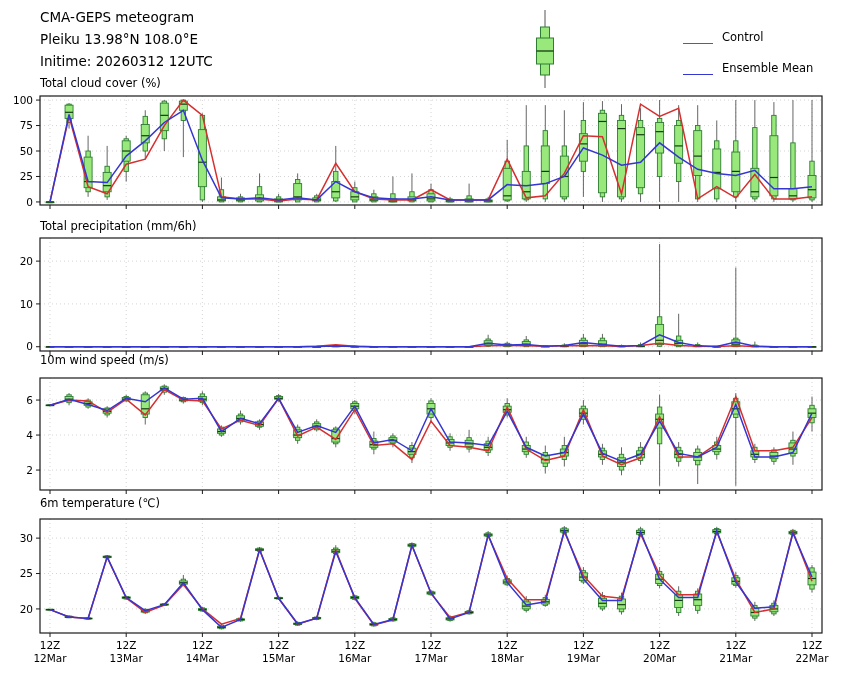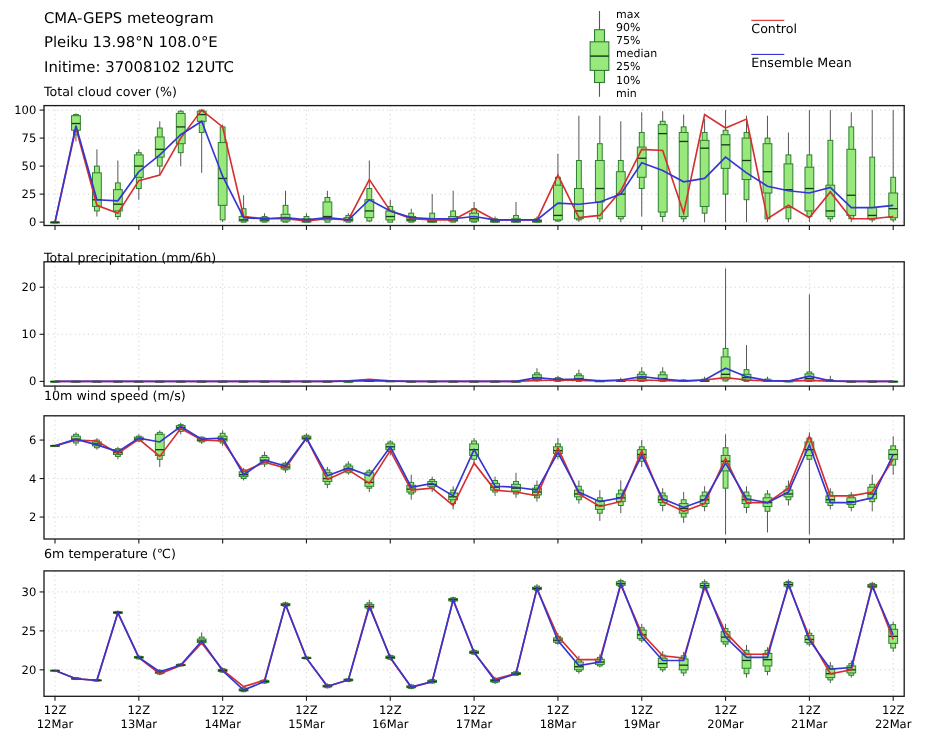--- a/index.html
+++ b/index.html
@@ -3,33 +3,33 @@
 <meta charset="utf-8">
 <style>
   html,body{margin:0;padding:0;background:#ffffff;}
   .page{position:relative;width:841px;height:680px;background:#ffffff;
         font-family:"DejaVu Sans","Liberation Sans",sans-serif;color:#000;overflow:hidden;}
   .hdr{position:absolute;left:40px;top:6px;line-height:22px;font-size:13.5px;}
   .chart-title{position:absolute;left:40px;font-size:11.5px;color:#000;}
   #charts{position:absolute;left:0;top:0;}
   .legend-labels{position:absolute;left:560px;top:8px;font-size:10px;line-height:12px;}
   .line-legend{position:absolute;left:683px;top:18px;width:150px;}
-  .line-legend .row{display:flex;align-items:flex-start;height:26px;margin-bottom:5px;flex-direction:column;}
+  .line-legend .row{display:flex;align-items:flex-end;height:26px;margin-bottom:5px;}
   .swatch{display:inline-block;width:30px;height:0;border-top-width:1.6px;border-top-style:solid;margin-right:9px;}
   .line-legend .lbl{font-size:11.5px;}
 </style>
 </head>
 <body>
 
 <div class="page">
 
   <div class="hdr">
     <div>CMA-GEPS meteogram</div>
     <div>Pleiku 13.98°N 108.0°E</div>
-    <div>Initime: 37008102 12UTC</div>
+    <div>Initime: 20260312 12UTC</div>
   </div>
 
   <svg id="charts" width="841" height="680">
       <g>
         <g>
           <line x1="40" x2="822" y1="201.94392523364485" y2="201.94392523364485" stroke="#c9c9c9" stroke-width="0.8" stroke-dasharray="1 3"></line>
           <line x1="40" x2="822" y1="176.4766355140187" y2="176.4766355140187" stroke="#c9c9c9" stroke-width="0.8" stroke-dasharray="1 3"></line>
           <line x1="40" x2="822" y1="151.00934579439252" y2="151.00934579439252" stroke="#c9c9c9" stroke-width="0.8" stroke-dasharray="1 3"></line>
           <line x1="40" x2="822" y1="125.54205607476636" y2="125.54205607476636" stroke="#c9c9c9" stroke-width="0.8" stroke-dasharray="1 3"></line>
           <line x1="40" x2="822" y1="100.07476635514018" y2="100.07476635514018" stroke="#c9c9c9" stroke-width="0.8" stroke-dasharray="1 3"></line>
@@ -888,33 +888,24 @@
       </g>
       <g>
         <line x1="545" x2="545" y1="10" y2="88" stroke="#555555" stroke-width="1"></line>
         <rect x="540.5" y="27" width="9" height="48" fill="#98e87c" stroke="#2e7d32" stroke-width="1"></rect>
         <rect x="536.5" y="38" width="17" height="26" fill="#98e87c" stroke="#2e7d32" stroke-width="1"></rect>
         <line x1="536.5" x2="553.5" y1="51" y2="51" stroke="#143c14" stroke-width="1.3"></line>
       </g>
     </svg>
 
   <div class="chart-title" style="top:76px">Total cloud cover (%)</div>
-  <div class="chart-title" style="top:227px">Total precipitation (mm/6h)</div>
+  <div class="chart-title" style="top:219px">Total precipitation (mm/6h)</div>
   <div class="chart-title" style="top:353px">10m wind speed (m/s)</div>
   <div class="chart-title" style="top:496px">6m temperature (℃)</div>
 
-  <div class="legend-labels">
-    <div>max</div>
-    <div>90%</div>
-    <div>75%</div>
-    <div>median</div>
-    <div>25%</div>
-    <div>10%</div>
-    <div>min</div>
-  </div>
 
   <div class="line-legend">
     <div class="row">
       <span class="swatch" id="ctrl-swatch" style="border-top-color: rgb(214, 47, 47);"></span>
       <span class="lbl">Control</span>
     </div>
     <div class="row">
       <span class="swatch" id="ens-swatch" style="border-top-color: rgb(53, 53, 211);"></span>
       <span class="lbl">Ensemble Mean</span>
     </div>

